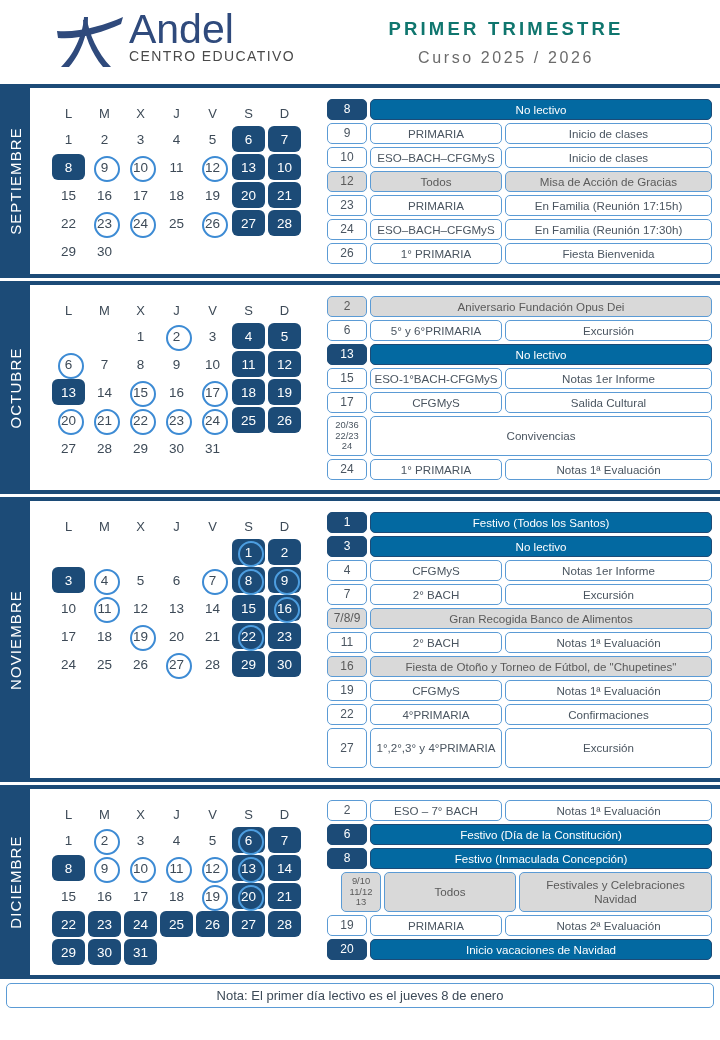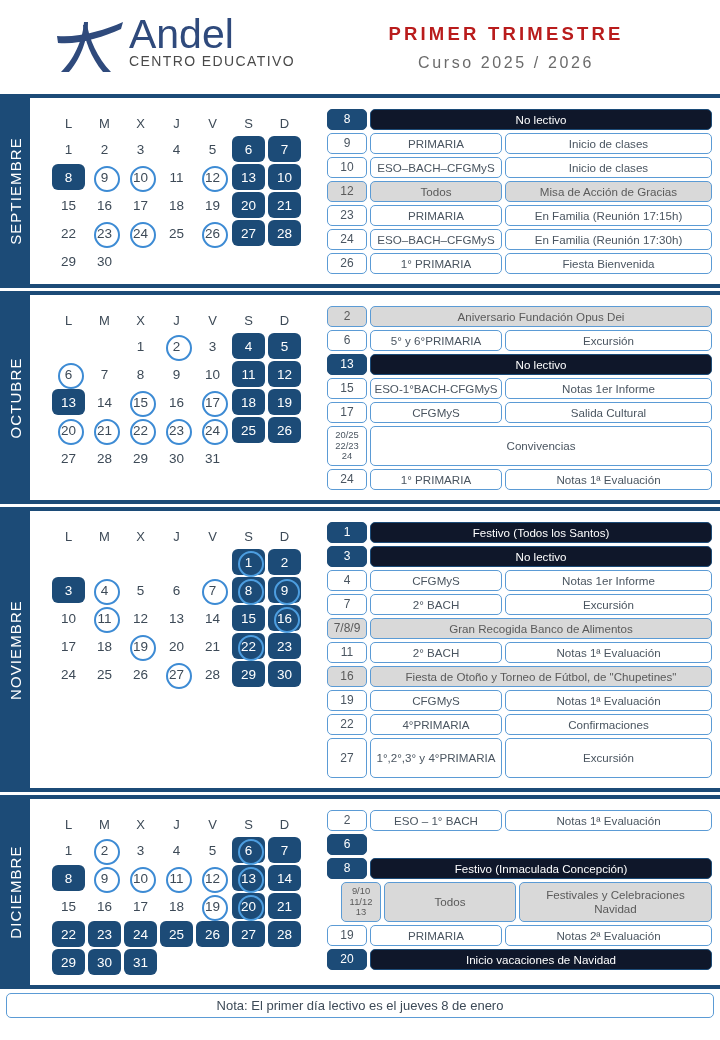--- a/index.html
+++ b/index.html
@@ -10,21 +10,21 @@
     background: #ffffff;
     font-family: "Liberation Sans", sans-serif;
     color: #3d4a57;
     overflow: hidden;
   }
 
   
   #header {
     display: flex;
     align-items: center;
-    height: 94px;
+    height: 84px;
     padding: 0 14px 0 4px;
     gap: 8px;
   }
   #logo-block {
     width: 300px;
     display: flex;
     align-items: flex-start;
     justify-content: center;
     padding-left: 40px;
   }
@@ -45,21 +45,21 @@
     margin-top: -2px;
   }
   #title-block {
     flex: 1;
     text-align: center;
     padding-right: 6px;
   }
   #trimestre {
     font-size: 18.5px;
     font-weight: bold;
-    color: #b91c1c;
+    color: #0f766e;
     letter-spacing: 3.2px;
   }
   #curso {
     font-size: 16px;
     color: #6b6b6b;
     letter-spacing: 2.6px;
     margin-top: 9px;
   }
 
   
@@ -168,21 +168,21 @@
     color: #4a5560;
     padding: 2px 3px;
     line-height: 1.18;
   }
   .edate { width: 40px; flex: 0 0 40px; font-size: 12px; }
   .egroup { width: 132px; flex: 0 0 132px; }
   .edesc { flex: 1; }
   .ewide { flex: 1; }
 
   .erow.dark .ebox {
-    background: #0f172a;
+    background: #0369a1;
     border-color: #1c4b77;
     color: #ffffff;
     font-weight: 500;
   }
   .erow.dark .edate { background: #1c4b77; }
   .erow.grey .ebox {
     background: #d9d9d9;
     border-color: #5b9bd5;
     color: #5a5a5a;
   }
@@ -696,21 +696,21 @@
             <div class="ebox egroup">ESO-1°BACH-CFGMyS</div>
             <div class="ebox edesc">Notas 1er Informe</div>
           </div>
           <div class="erow">
             <div class="ebox edate">17</div>
             <div class="ebox egroup">CFGMyS</div>
             <div class="ebox edesc">Salida Cultural</div>
           </div>
           <div class="erow" style="min-height: 40px;">
             <div class="ebox edate multi">
-              <div>20/25</div>
+              <div>20/36</div>
               <div>22/23</div>
               <div>24</div>
             </div>
             <div class="ebox edesc">Convivencias</div>
           </div>
           <div class="erow">
             <div class="ebox edate">24</div>
             <div class="ebox egroup">1° PRIMARIA</div>
             <div class="ebox edesc">Notas 1ª Evaluación</div>
           </div>
@@ -1180,25 +1180,26 @@
                     <span></span>
                   </div>
                 </td>
               </tr>
             </tbody>
           </table>
         </div>
         <div class="events">
           <div class="erow">
             <div class="ebox edate">2</div>
-            <div class="ebox egroup">ESO – 1° BACH</div>
+            <div class="ebox egroup">ESO – 7° BACH</div>
             <div class="ebox edesc">Notas 1ª Evaluación</div>
           </div>
           <div class="erow dark">
             <div class="ebox edate">6</div>
+            <div class="ebox ewide">Festivo (Día de la Constitución)</div>
           </div>
           <div class="erow dark">
             <div class="ebox edate">8</div>
             <div class="ebox ewide">Festivo (Inmaculada Concepción)</div>
           </div>
           <div class="erow grey" style="min-height: 40px; padding-left: 14px;">
             <div class="ebox edate multi">
               <div>9/10</div>
               <div>11/12 13</div>
             </div>

